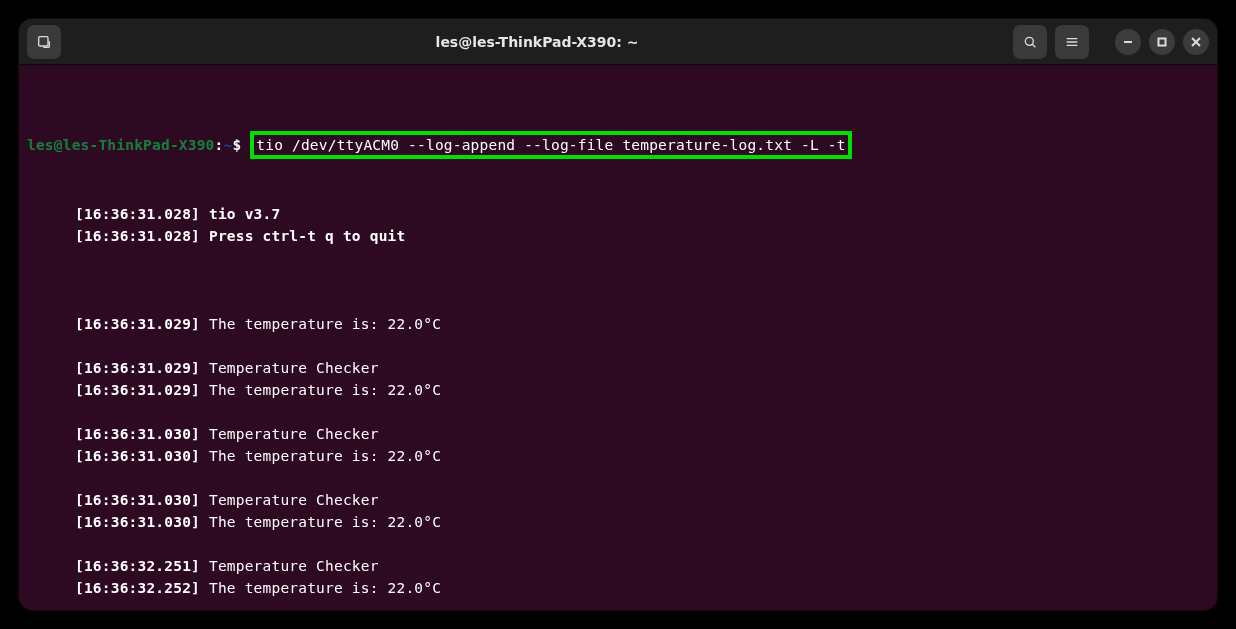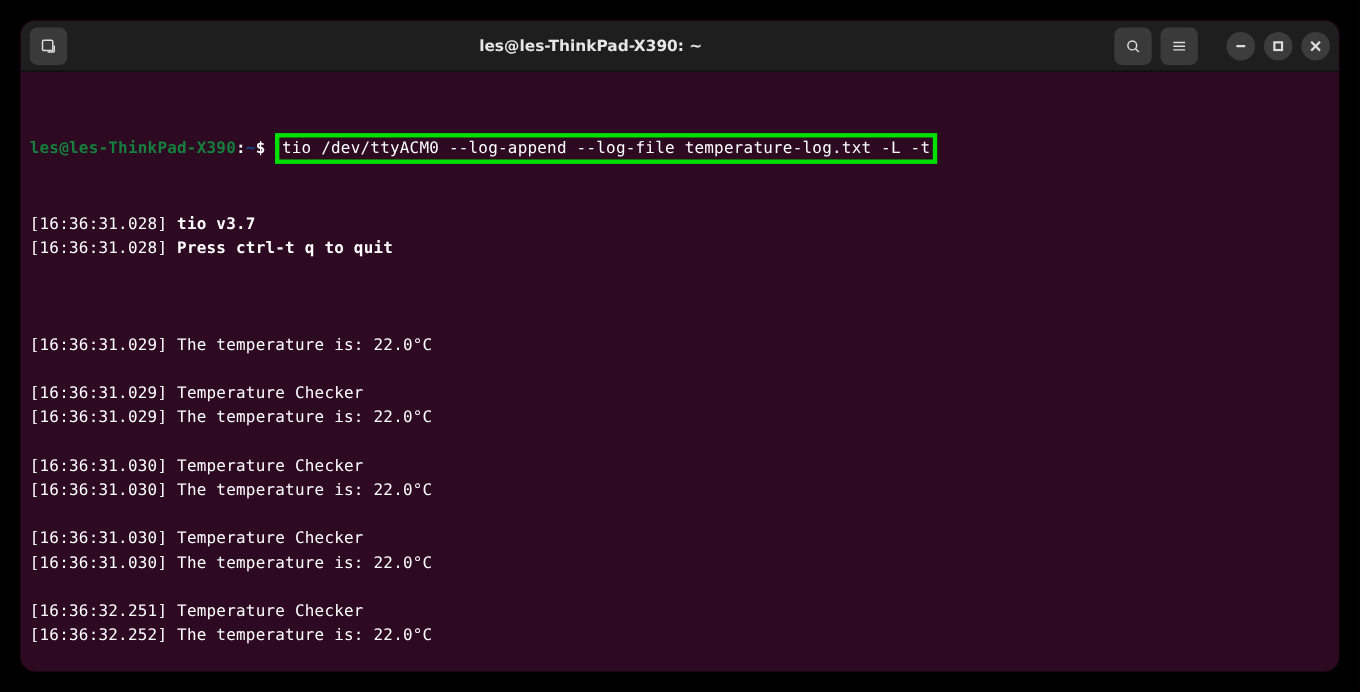--- a/index.html
+++ b/index.html
@@ -67,26 +67,26 @@
   .prompt-user { color: #15803d; font-weight: bold; }
   .prompt-colon { color: #ffffff; font-weight: bold; }
   .prompt-path { color: #12488b; font-weight: bold; }
   .prompt-dollar { color: #ffffff; font-weight: bold; }
 
   .hl {
     border: 4px solid #00e000;
     padding: 0 2px;
     display: inline-block;
     line-height: 20px;
-    margin-top: 6px;
+    margin-top: 16px;
   }
 
   .gap { height: 22px; }
 
-  .ts { font-weight: normal; }
+  .ts { font-weight: bold; margin-left: 48px; }
 </style>
 </head>
 <body>
 
 <div class="window">
 
   <div class="titlebar">
     <div class="tb-left">
       <div class="hb-btn">
         <svg viewBox="0 0 24 24">

